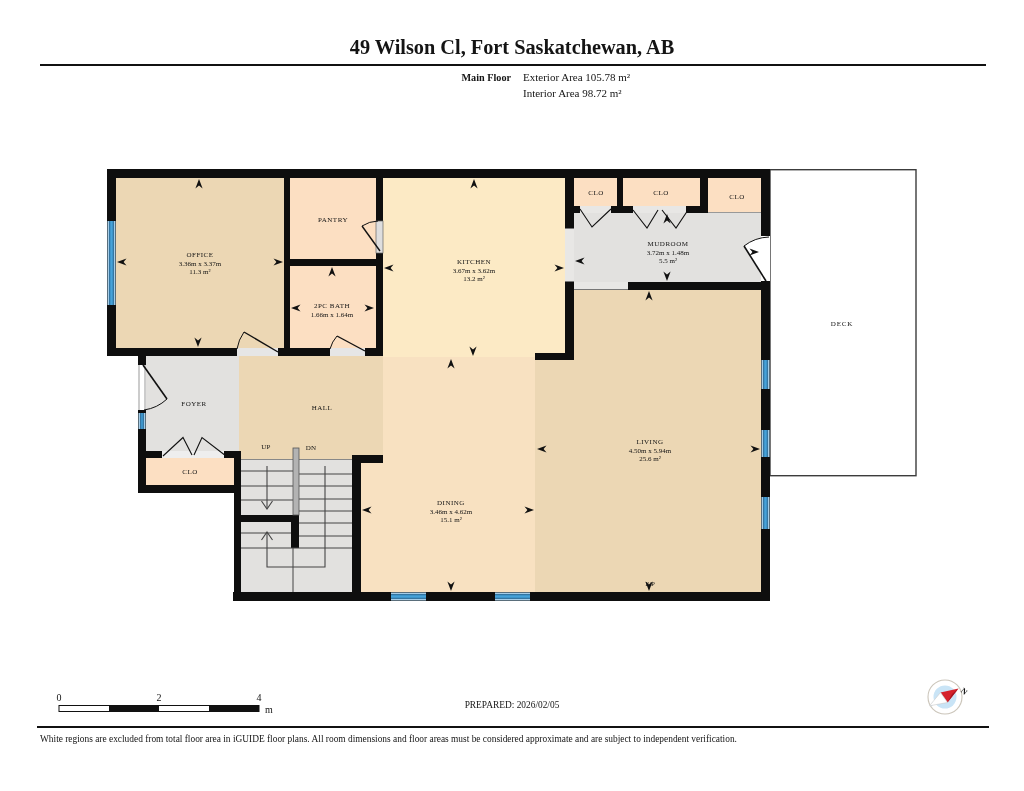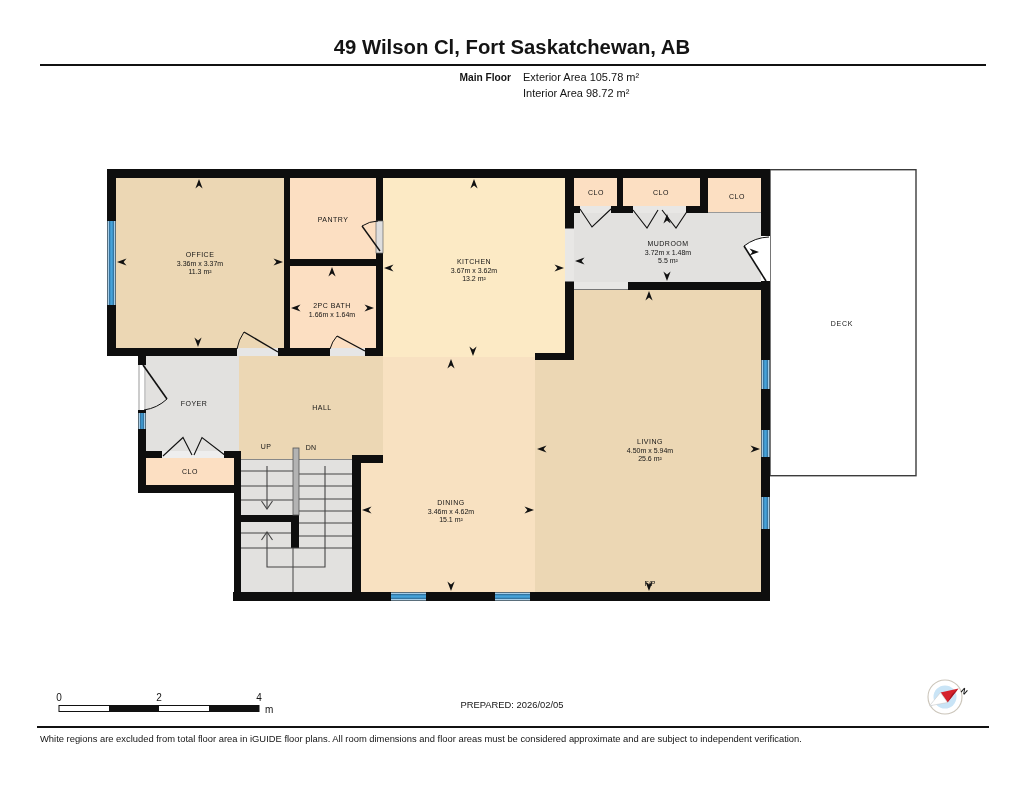--- a/index.html
+++ b/index.html
@@ -1,15 +1,15 @@
 <!DOCTYPE html>
 <html><head><meta charset="utf-8"><title>49 Wilson Cl</title><style>
 html,body{margin:0;padding:0;background:#fff;}
 *{box-sizing:border-box;}
-.page{position:relative;width:1024px;height:791px;background:#fff;font-family:Liberation Sans, sans-serif;overflow:hidden;}
+.page{position:relative;width:1024px;height:791px;background:#fff;font-family:Liberation Serif, serif;overflow:hidden;}
 </style></head><body>
 <div class="page">
 <svg width="1024" height="791" viewBox="0 0 1024 791" style="position:absolute;left:0;top:0">
 <defs>
         <path id="arr" d="M0,0 L-9.5,-3.6 L-6.6,0 L-9.5,3.6 Z" fill="#111"></path>
       </defs>
 <rect x="0" y="0" width="1024" height="791" fill="#ffffff"></rect>
 
 <text x="512" y="54" text-anchor="middle" style="font-size:20.3px;font-weight:bold;" fill="#141414">49 Wilson Cl, Fort Saskatchewan, AB</text>
 

